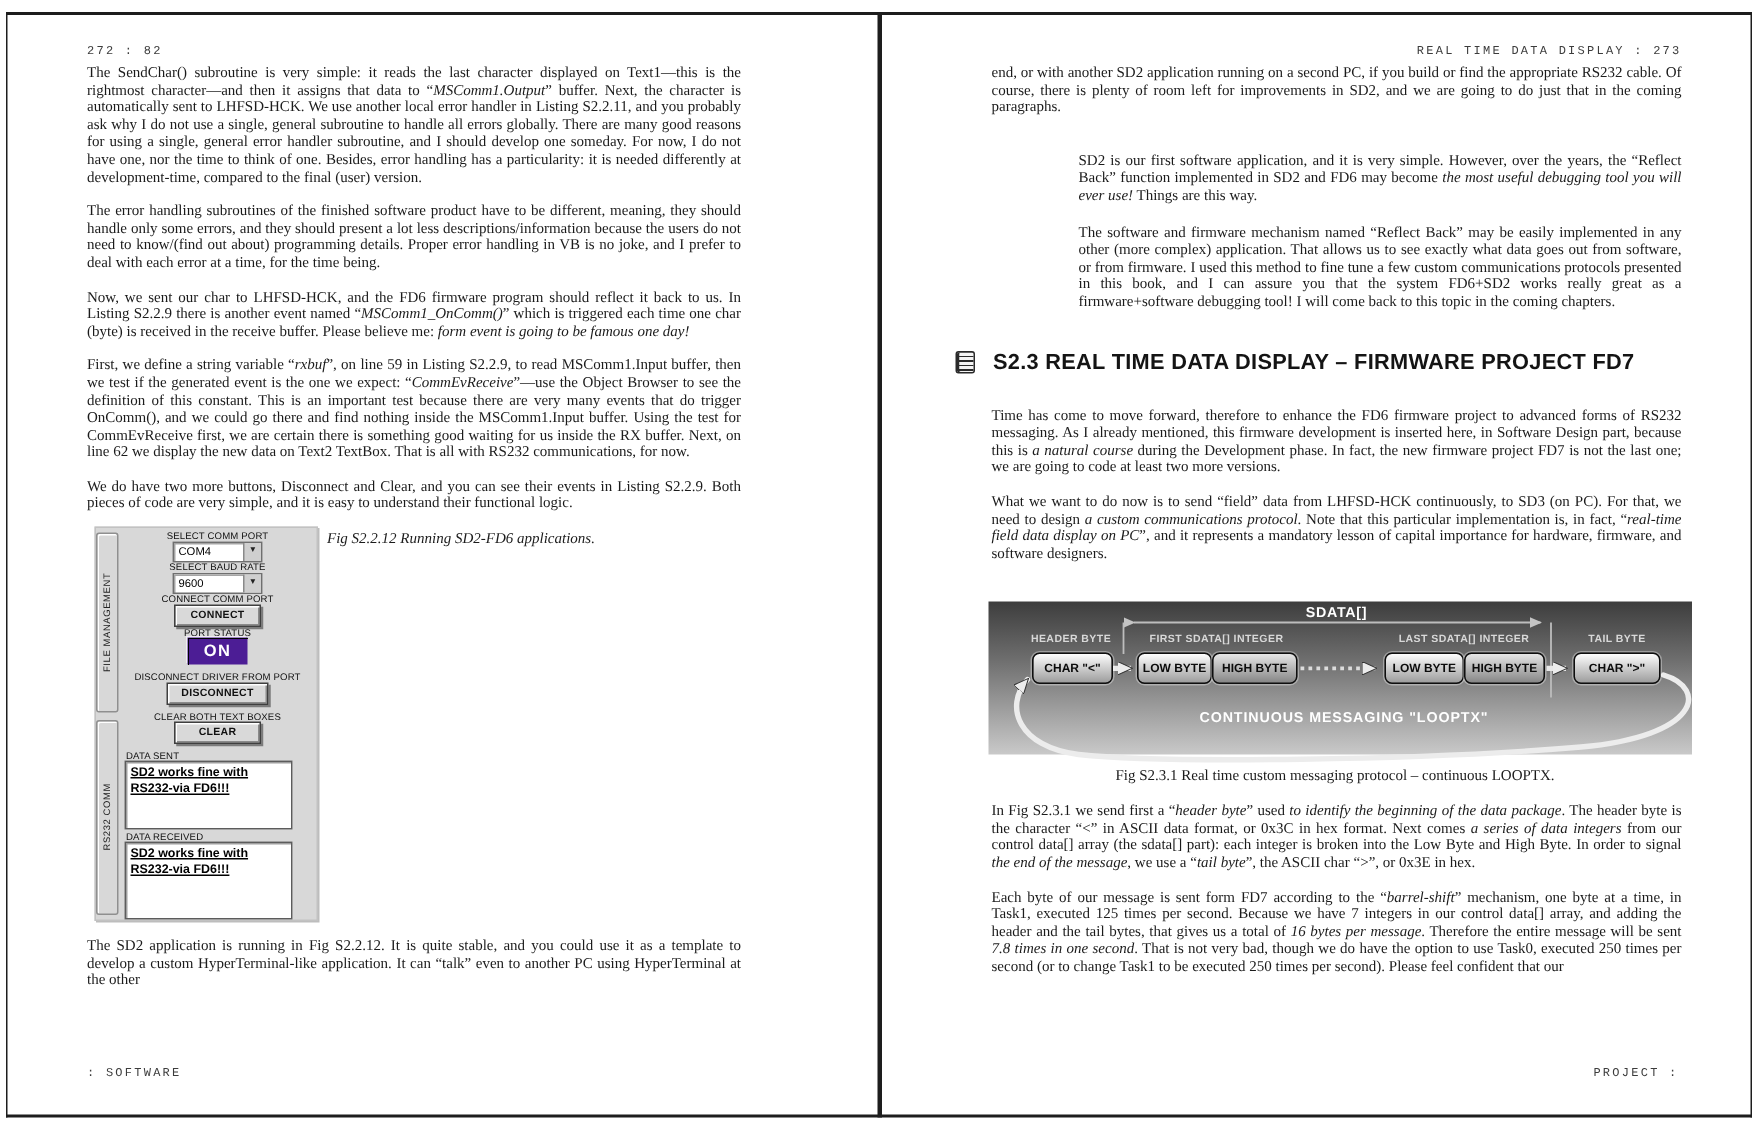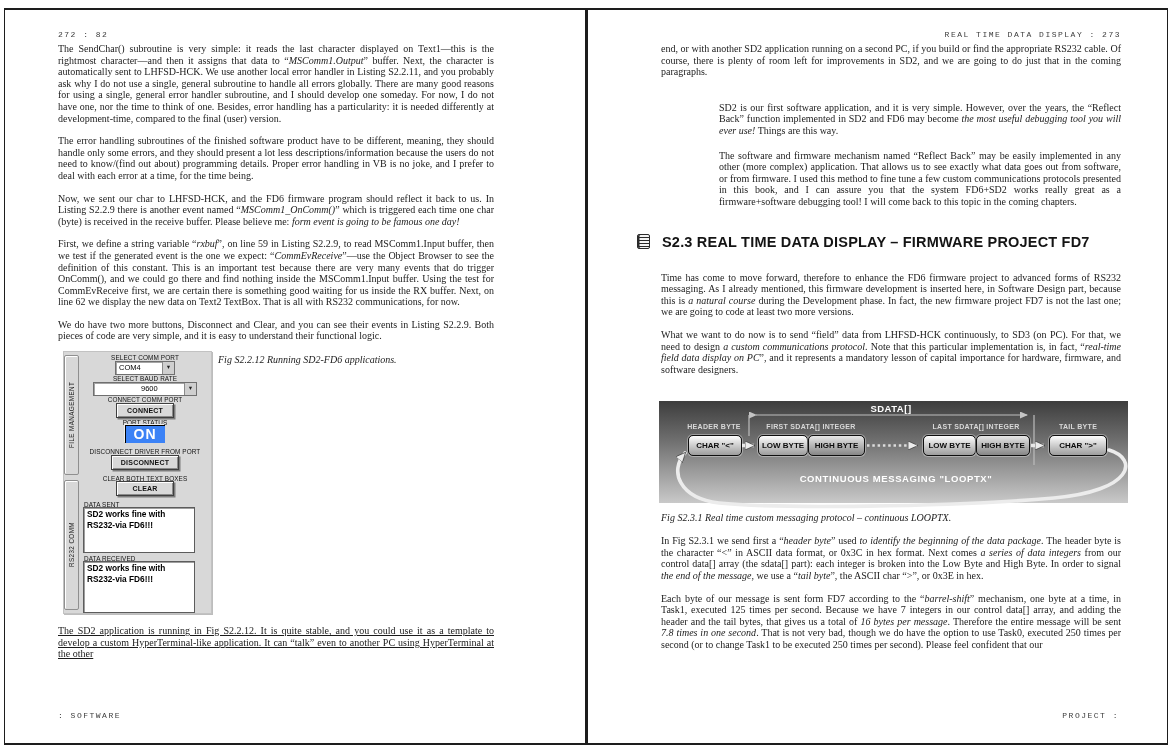--- a/index.html
+++ b/index.html
@@ -33,39 +33,39 @@
   .vtab{writing-mode:vertical-rl;transform:rotate(180deg);display:flex;align-items:center;justify-content:center;width:13px;background:#d8d8d8;border:1px solid #8f8f8f;border-radius:2px;box-shadow:inset -1px -1px 0 #fff;font-size:6.3px;letter-spacing:0.4px;color:#222;}
   .vtab.t1{height:118px;margin-bottom:5px;}
   .vtab.t2{height:128px;}
   .app-main{position:absolute;left:16px;top:0;right:1px;bottom:1px;}
   .ctr{position:absolute;left:50%;transform:translateX(-50%);}
   .app-label{font-size:6.4px;color:#111;white-space:nowrap;letter-spacing:0.1px;}
   .combo{display:flex;width:58px;height:12px;background:#fff;border:1px solid #6f6f6f;box-shadow:inset 1px 1px 0 #a5a5a5;}
   .combo-text{flex:1;font-size:7.5px;line-height:11px;padding-left:3px;color:#000;}
   .combo-btn{width:11px;background:#cfcfcf;border-left:1px solid #8a8a8a;font-size:5.5px;line-height:10px;text-align:center;color:#222;}
   .btn3d{background:#d9d9d9;border:1px solid #3f3f3f;box-shadow:inset 1px 1px 0 #fff,inset -1px -1px 0 #8a8a8a,1.5px 1.5px 0 #7c7c7c;font-size:7px;font-weight:bold;color:#111;display:flex;align-items:center;justify-content:center;letter-spacing:0.2px;}
-  .on-ind{width:40px;height:18px;background:#3b82f6;color:#fff;font-weight:bold;font-size:14px;letter-spacing:1px;display:flex;align-items:center;justify-content:center;box-shadow:inset 1px 1px 0 #000, -1px -1px 0 #efefef;}
-  .tbox{position:absolute;left:3px;width:104px;background:#fff;border:1px solid #5c5c5c;box-shadow:inset 1px 1px 0 #9e9e9e;font-size:8.3px;font-weight:bold;line-height:10.5px;color:#000;padding:1px 3px;white-space:pre-line;}
+  .on-ind{width:40px;height:18px;background:#4c1d95;color:#fff;font-weight:bold;font-size:11px;letter-spacing:1px;display:flex;align-items:center;justify-content:center;box-shadow:inset 1px 1px 0 #000, -1px -1px 0 #efefef;}
+  .tbox{position:absolute;left:3px;width:104px;background:#fff;border:1px solid #5c5c5c;box-shadow:inset 1px 1px 0 #9e9e9e;font-size:8.3px;font-weight:bold;line-height:10.5px;color:#000;padding:1px 3px;white-space:pre-line;text-decoration:underline;}
   .app-label.lft{left:4px;transform:none;}
   .fig-caption{position:absolute;left:160px;top:3px;width:290px;font-style:italic;font-size:10px;}
   .side-note{position:absolute;left:160px;top:117px;width:346px;font-size:10px;line-height:11.8px;text-align:justify;}
 
   .footer{position:absolute;top:681px;font-family:"Liberation Mono",monospace;font-size:8px;letter-spacing:1.5px;color:#3c3c3c;}
   .footer.l{left:0;}
   .footer.r{right:2px;}
 
   
   .diagram{position:relative;width:469px;height:102px;margin:26px 0 0 -2px;background:linear-gradient(180deg,#3d3d3d 0%,#6e6e6e 38%,#c9c9c9 100%);}
   .diagram svg{position:absolute;left:0;top:0;}
   .d-sdata{position:absolute;left:132px;top:2px;width:200px;text-align:center;font-family:"Liberation Sans",sans-serif;font-weight:bold;font-size:9.5px;color:#fff;letter-spacing:0.5px;}
   .d-lbl{position:absolute;top:22px;text-align:center;font-family:"Liberation Sans",sans-serif;font-weight:bold;font-size:7px;color:#d8d8d8;letter-spacing:0.3px;white-space:nowrap;}
   .d-box{position:absolute;top:34px;height:21px;border:1.5px solid #0e0e0e;border-radius:5px;background:linear-gradient(180deg,#fdfdfd,#9d9d9d);box-shadow:0 0 0 1px rgba(255,255,255,0.35);font-family:"Liberation Sans",sans-serif;font-weight:bold;font-size:8px;color:#0c0c0c;display:flex;align-items:center;justify-content:center;white-space:nowrap;box-sizing:border-box;}
   .d-box.dark{background:linear-gradient(180deg,#e6e6e6,#868686);}
   .d-loop-lbl{position:absolute;left:97px;top:72px;width:280px;text-align:center;font-family:"Liberation Sans",sans-serif;font-weight:bold;font-size:9.5px;color:#fff;letter-spacing:0.6px;white-space:nowrap;}
-  .fig-caption-r{font-style:italic;font-size:10px;text-align:left;margin-top:9px;padding-right:2px;}
+  .fig-caption-r{font-size:10px;text-align:center;margin-top:9px;padding-right:2px;}
 </style>
 </head>
 <body>
 
 <div class="frame f-top"></div>
 <div class="frame f-bottom"></div>
 <div class="frame f-left"></div>
 <div class="frame f-right"></div>
 <div class="frame f-div"></div>
 
@@ -84,21 +84,21 @@
         <div class="vtab t1">FILE MANAGEMENT</div>
         <div class="vtab t2">RS232 COMM</div>
       </div>
       <div class="app-main">
         <div class="ctr app-label" style="top:2px;">SELECT COMM PORT</div>
         <div class="ctr combo" style="top:9px;">
           <span class="combo-text">COM4</span>
           <span class="combo-btn">▼</span>
         </div>
         <div class="ctr app-label" style="top:23px;">SELECT BAUD RATE</div>
-        <div class="ctr combo" style="top:30px;padding-left:44px;">
+        <div class="ctr combo" style="top:30px;">
           <span class="combo-text">9600</span>
           <span class="combo-btn">▼</span>
         </div>
         <div class="ctr app-label" style="top:44px;">CONNECT COMM PORT</div>
         <div class="ctr btn3d" style="top:51px;width:56px;height:13px;">CONNECT</div>
         <div class="ctr app-label" style="top:67px;">PORT STATUS</div>
         <div class="ctr on-ind" style="top:73px;">ON</div>
         <div class="ctr app-label" style="top:96px;">DISCONNECT DRIVER FROM PORT</div>
         <div class="ctr btn3d" style="top:103px;width:66px;height:13px;">DISCONNECT</div>
         <div class="ctr app-label" style="top:123px;">CLEAR BOTH TEXT BOXES</div>
@@ -107,21 +107,21 @@
         <div class="tbox" style="top:155px;height:42px;">SD2 works fine with
 RS232-via FD6!!!</div>
         <div class="app-label lft" style="position:absolute;top:203px;left:4px;">DATA RECEIVED</div>
         <div class="tbox" style="top:209px;height:48px;">SD2 works fine with
 RS232-via FD6!!!</div>
       </div>
     </div>
     <div class="fig-caption">Fig S2.2.12 Running  SD2-FD6 applications.</div>
   </div>
 
-  <p class="body" style="margin-top:8px;text-decoration:underline;"><span>The SD2 application is running in Fig S2.2.12. It is quite stable, and you could use it as a template to develop a custom HyperTerminal-like application. It can “talk” even to another PC using HyperTerminal at the other</span></p>
+  <p class="body" style="margin-top:8px;"><span>The SD2 application is running in Fig S2.2.12. It is quite stable, and you could use it as a template to develop a custom HyperTerminal-like application. It can “talk” even to another PC using HyperTerminal at the other</span></p>
   <div class="footer l">: SOFTWARE</div>
 </div>
 
 <div class="col right-col">
   <div class="page-num right">REAL TIME DATA DISPLAY : 273</div>
 
   <p class="body first"><span>end, or with another SD2 application running on a second PC, if you build or find the appropriate RS232 cable. Of course, there is plenty of room left for improvements in SD2, and we are going to do just that in the coming paragraphs.</span></p>
   <p class="body quote" style="margin-top:24px;"><span>SD2 is our first software application, and it is very simple. However, over the years, the “Reflect Back” function implemented in SD2 and FD6 may become </span><i>the most useful debugging tool you will ever use!</i><span> Things are this way.</span></p>
   <p class="body quote"><span>The software and firmware mechanism named “Reflect Back” may be easily implemented in any other (more complex) application. That allows us to see exactly what data goes out from software, or from firmware. I used this method to fine tune a few custom communications protocols presented in this book, and I can assure you that the system FD6+SD2 works really great as a firmware+software debugging tool! I will come back to this topic in the coming chapters.</span></p>
 

